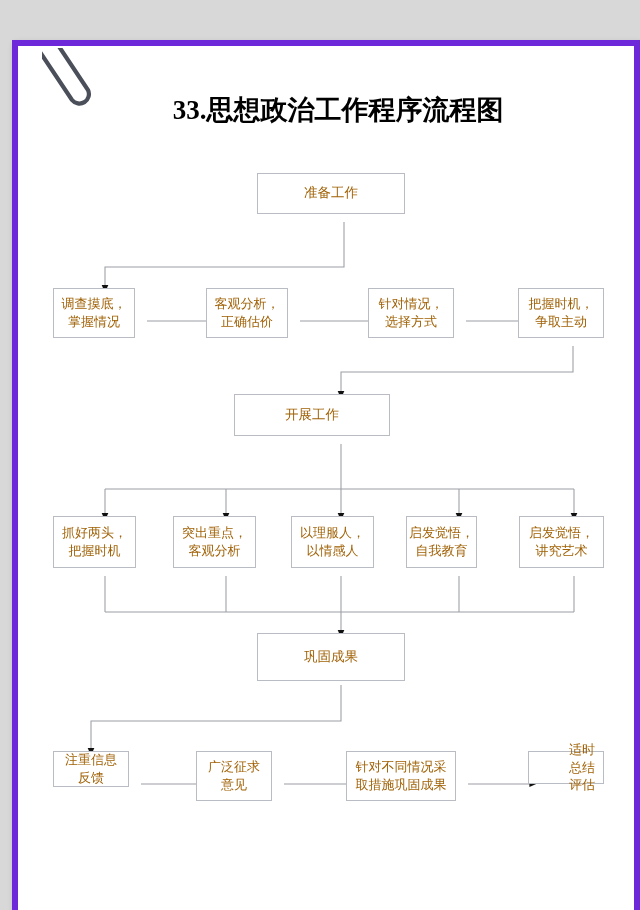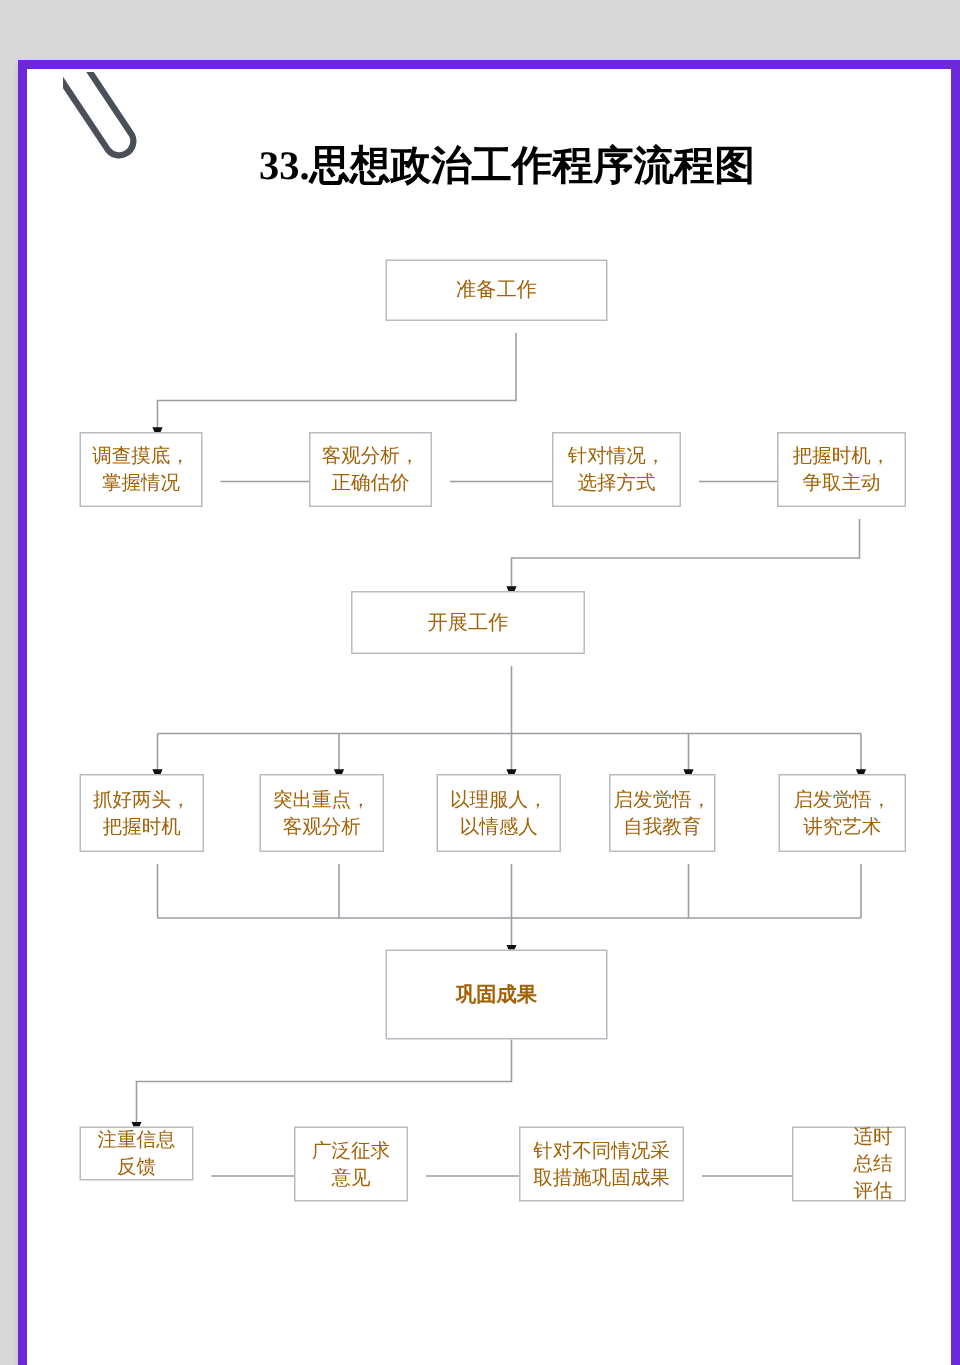--- a/index.html
+++ b/index.html
@@ -152,24 +152,24 @@
       <div class="node" style="left: 35px; top: 470px; width: 83px; height: 52px;">抓好两头，
 把握时机</div>
       <div class="node" style="left: 155px; top: 470px; width: 83px; height: 52px;">突出重点，
 客观分析</div>
       <div class="node" style="left: 273px; top: 470px; width: 83px; height: 52px;">以理服人，
 以情感人</div>
       <div class="node" style="left: 388px; top: 470px; width: 71px; height: 52px;">启发觉悟，
 自我教育</div>
       <div class="node" style="left: 501px; top: 470px; width: 85px; height: 52px;">启发觉悟，
 讲究艺术</div>
-      <div class="node big" style="left: 239px; top: 587px; width: 148px; height: 60px; font-weight: bold;">巩固成果</div>
+      <div class="node big" style="left: 239px; top: 587px; width: 148px; height: 48px;">巩固成果</div>
       <div class="node" style="left: 35px; top: 705px; width: 76px; height: 36px;">注重信息
 反馈</div>
       <div class="node" style="left: 178px; top: 705px; width: 76px; height: 50px;">广泛征求
 意见</div>
       <div class="node" style="left: 328px; top: 705px; width: 110px; height: 50px;">针对不同情况采
 取措施巩固成果</div>
-      <div class="node" style="left: 510px; top: 705px; width: 76px; height: 50px; padding-left: 34px;">适时总结
+      <div class="node" style="left: 510px; top: 705px; width: 76px; height: 33px; padding-left: 34px;">适时总结
 评估</div>
     </div>
 
 </div>
 
 </body></html>

